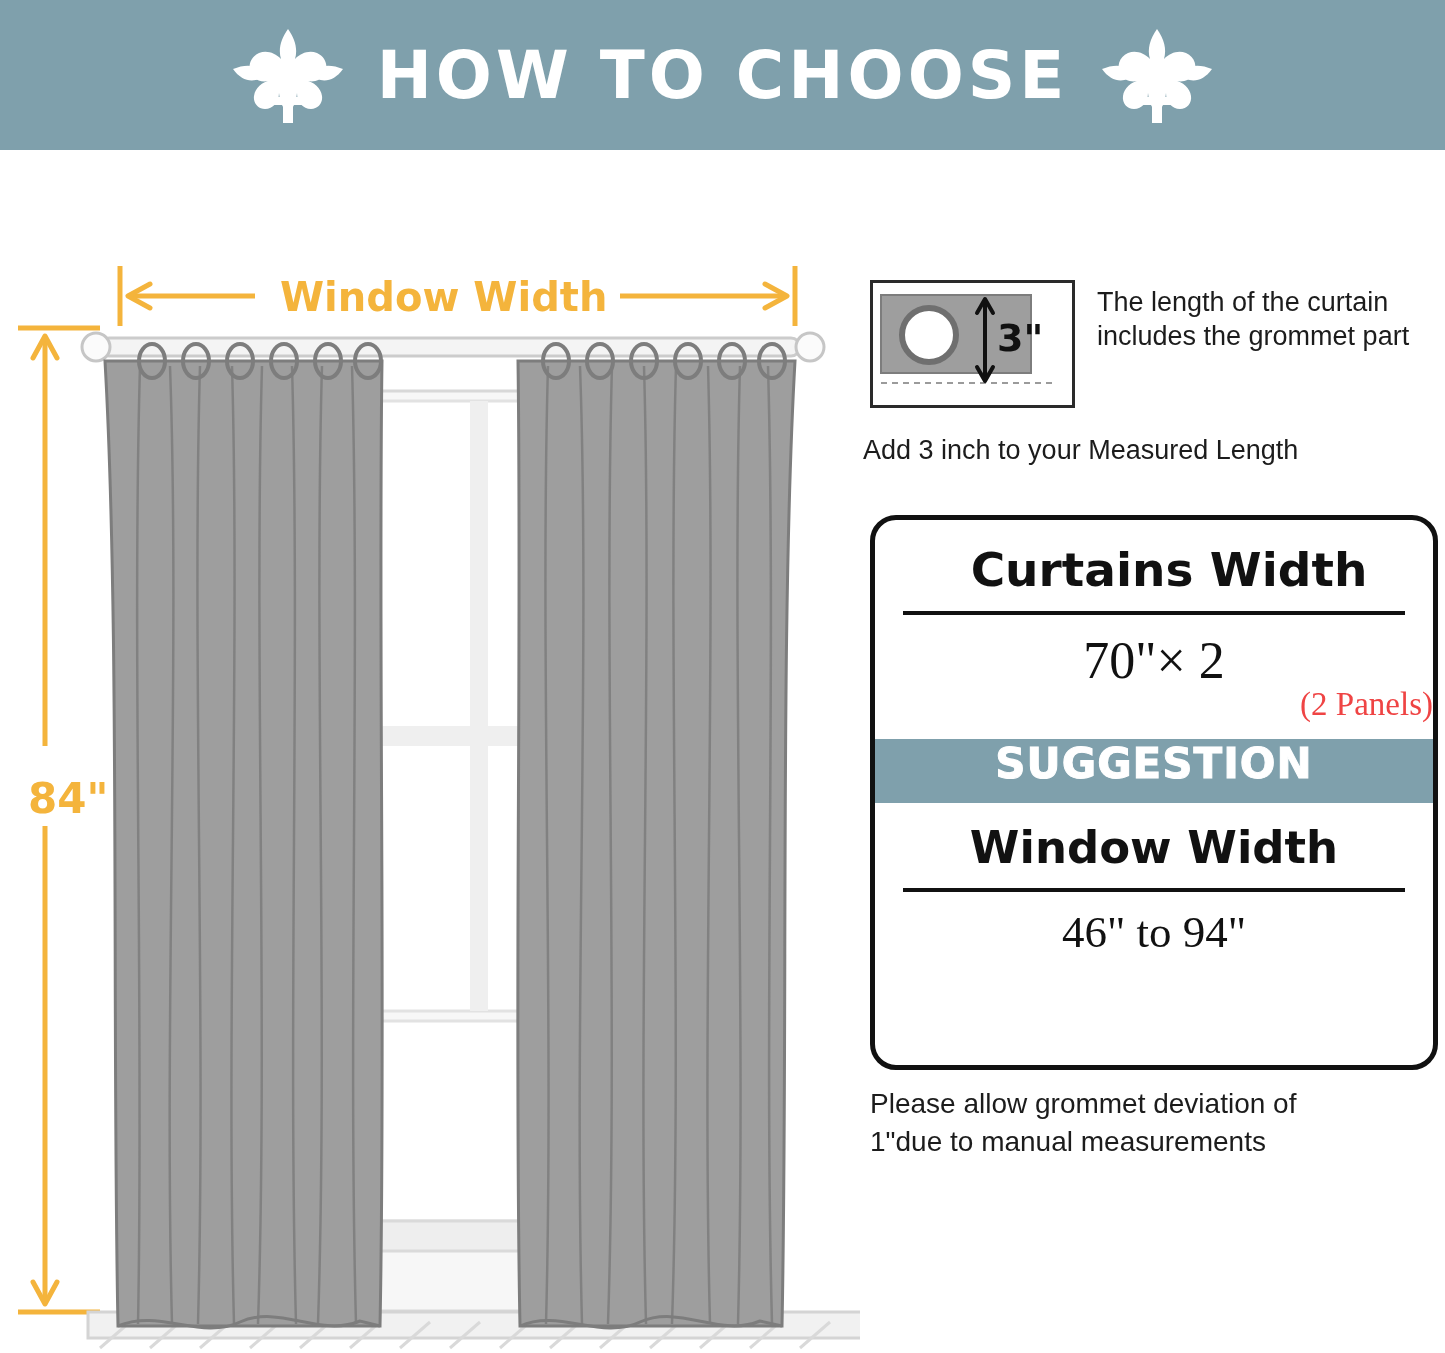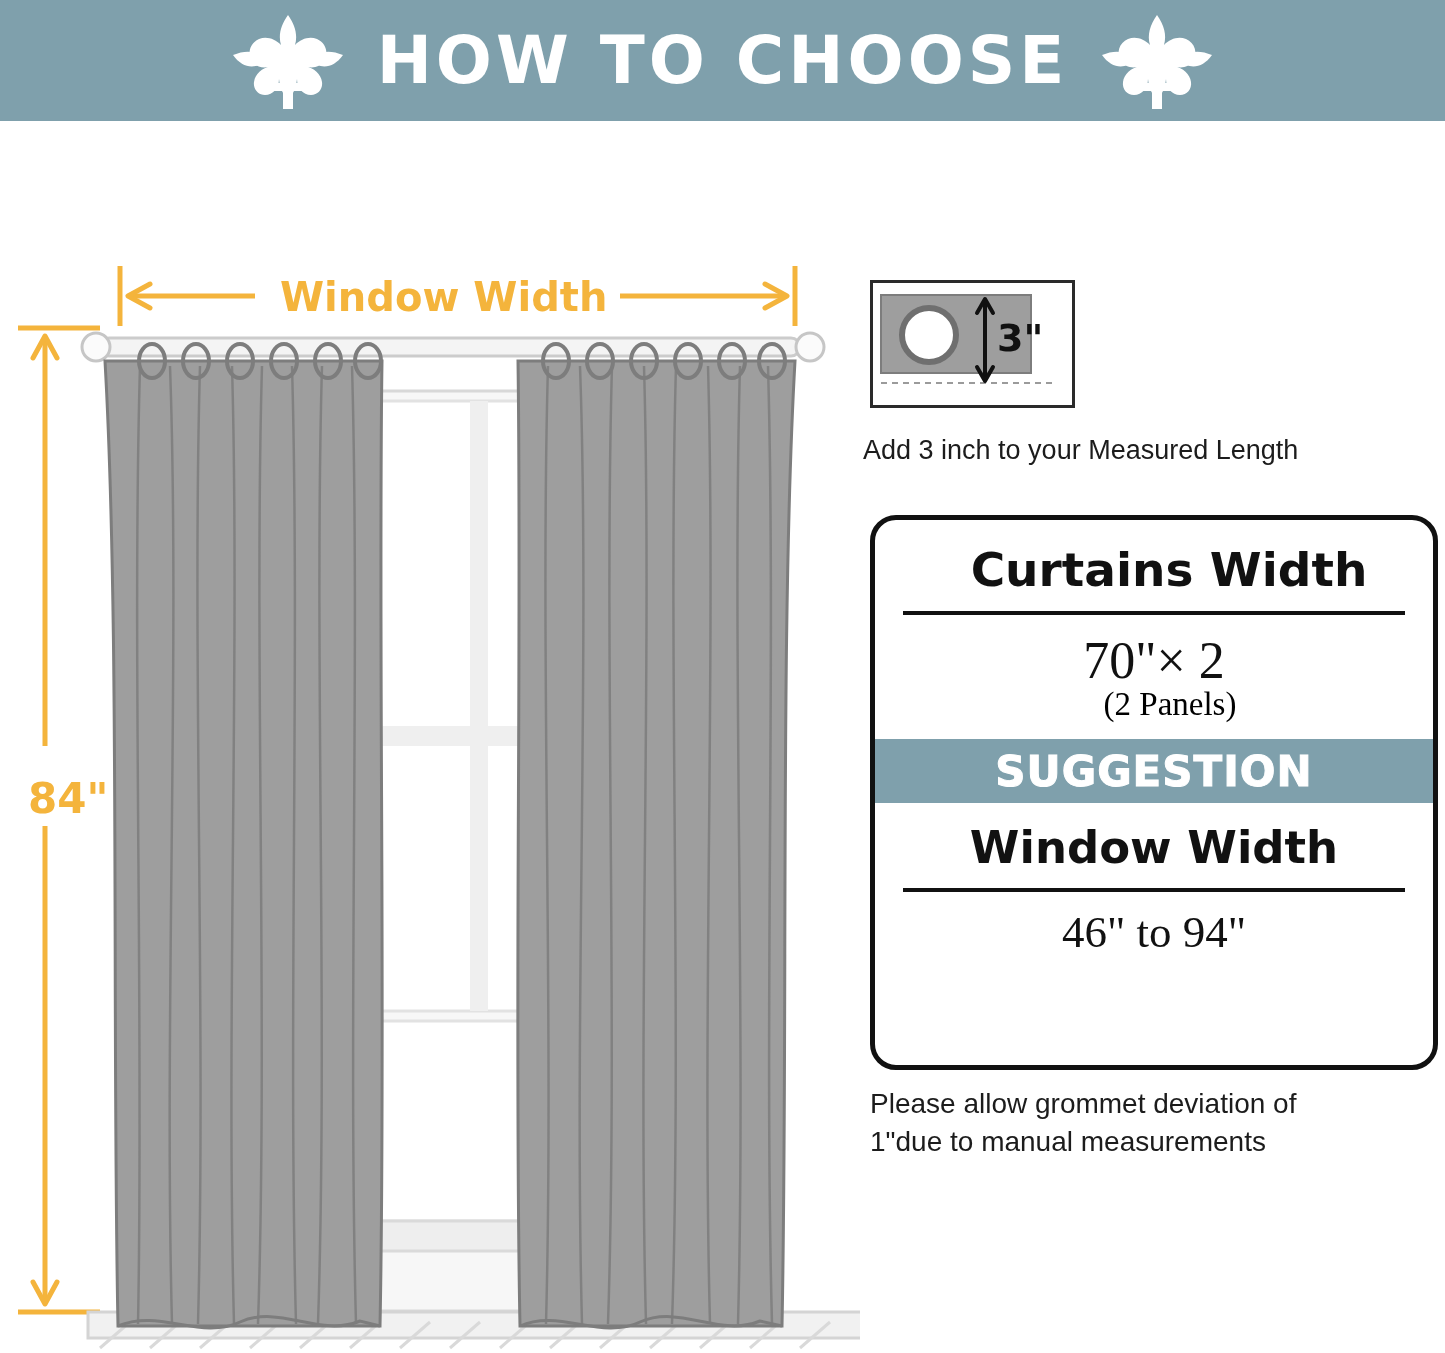--- a/index.html
+++ b/index.html
@@ -17,21 +17,21 @@
     background: #ffffff;
     overflow: hidden;
   }
 
   
   .header-banner {
     position: absolute;
     left: 0;
     top: 0;
     width: 1445px;
-    height: 121px;
+    height: 150px;
     background: #7fa0ac;
     display: flex;
     align-items: center;
     justify-content: center;
     gap: 24px;
   }
   .header-title {
     color: #ffffff;
     font-size: 66px;
     font-weight: bold;
@@ -140,33 +140,32 @@
     margin: 14px 28px 0 28px;
   }
   .card-size {
     text-align: center;
     font-size: 52px;
     color: #111111;
     margin-top: 16px;
     font-family: "Liberation Serif", serif;
   }
   .card-panels {
-    text-align: center;
+    text-align: right;
     font-size: 33px;
-    color: #000000;
+    color: #ef4444;
     margin-top: -4px;
     font-family: "Liberation Serif", serif;
     padding-left: 32px;
   }
   .suggestion-band {
     margin-top: 16px;
     background: #7fa0ac;
     height: 64px;
     display: flex;
-    align-items: center;
     justify-content: center;
   }
   .suggestion-band span {
     color: #ffffff;
     font-size: 42px;
     font-weight: bold;
     letter-spacing: 1px;
     font-family: "DejaVu Sans", sans-serif;
     -webkit-text-stroke: 1px #ffffff;
   }
@@ -341,20 +340,21 @@
           <circle cx="56" cy="52" r="27" fill="#ffffff" stroke="#6f6f6f" stroke-width="6"></circle>
           <line x1="8" y1="100" x2="180" y2="100" stroke="#9b9b9b" stroke-width="2" stroke-dasharray="6 5"></line>
           <g stroke="#111111" stroke-width="4" fill="none">
             <line x1="112" y1="16" x2="112" y2="98"></line>
             <polyline points="104,30 112,16 120,30" stroke-linecap="round" stroke-linejoin="round"></polyline>
             <polyline points="104,84 112,98 120,84" stroke-linecap="round" stroke-linejoin="round"></polyline>
           </g>
           <text x="124" y="68" font-family="DejaVu Sans, sans-serif" font-size="38" font-weight="bold" fill="#111111">3"</text>
         </svg>
       </div>
+      <div class="grommet-note">The length of the curtain includes the grommet part</div>
     </div>
 
     <div class="add-note">Add 3 inch to your Measured Length</div>
 
     <div class="card">
       <div class="card-title">Curtains Width</div>
       <div class="card-rule"></div>
       <div class="card-size">70"× 2</div>
       <div class="card-panels">(2 Panels)</div>
       <div class="suggestion-band">

